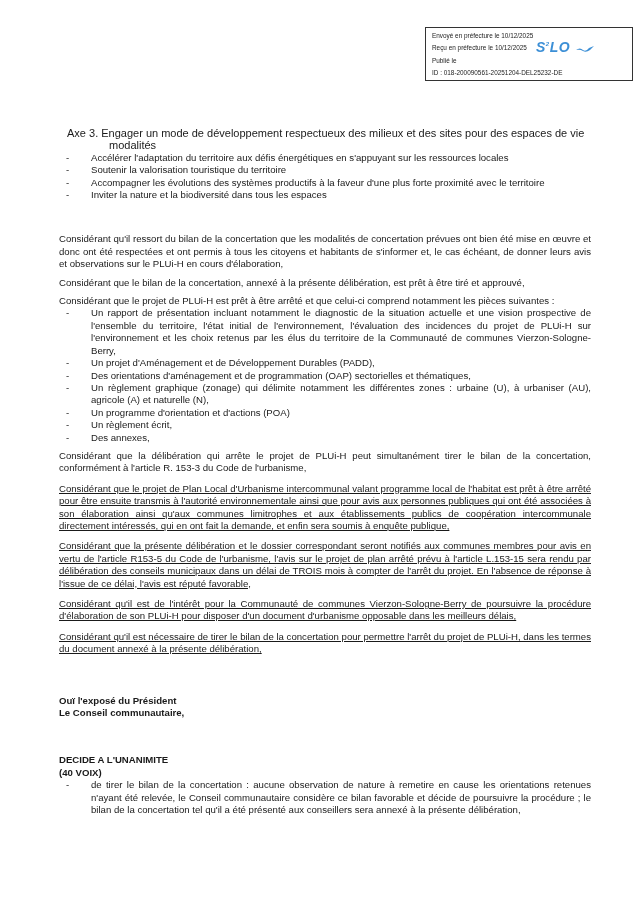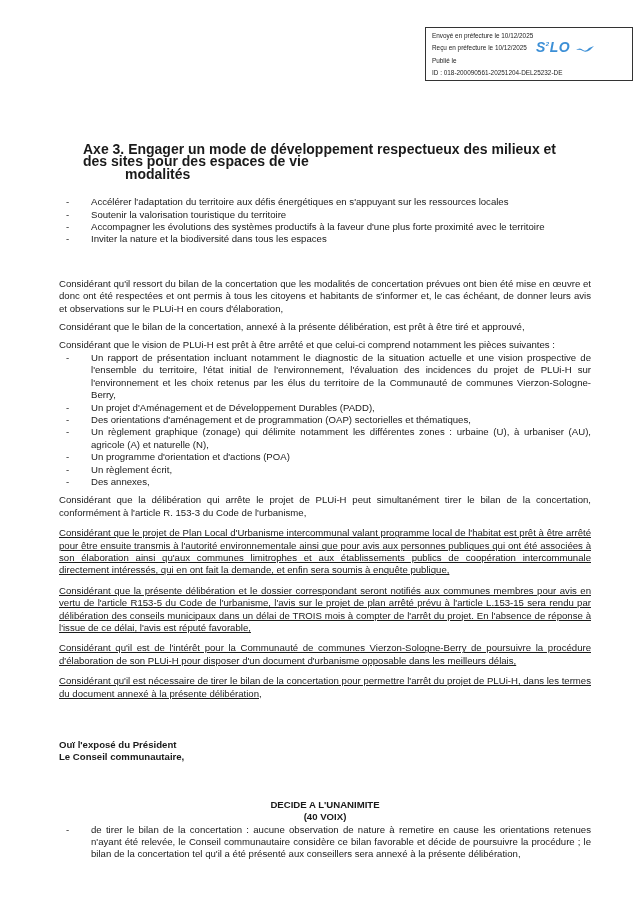--- a/index.html
+++ b/index.html
@@ -8,36 +8,36 @@
   .stamp { position: absolute; left: 425px; top: 27px; width: 208px; height: 54px;
            border: 1px solid #333; box-sizing: border-box; padding: 2px 6px;
            font-size: 6.4px; line-height: 12.4px; color: #222; }
   .stamp div { white-space: nowrap; }
   .logo { position: absolute; left: 536px; top: 39px; font-size: 14px; font-weight: bold;
           font-style: italic; color: #3c8fd6; letter-spacing: 0.5px; }
   .logo sup { font-size: 6px; vertical-align: 6px; }
   .logo svg { vertical-align: -1px; }
   .page { position: absolute; left: 59px; top: 127px; width: 532px;
           font-size: 9.6px; line-height: 12.4px; }
-  .axe-title { font-weight: bold; font-size: 14px; padding-left: 8px; margin: 16px; }
+  .axe-title { font-weight: normal; font-size: 11px; padding-left: 8px; margin: 0; }
   .axe-title .cont { display: block; padding-left: 42px; }
   ul.dash { list-style: none; margin: 0; padding: 0; }
   ul.dash li { position: relative; padding-left: 32px; }
   ul.dash li::before { content: "-"; position: absolute; left: 7px; top: 0; }
   .axe-list { margin-top: 0; }
   .axe-list li { padding-left: 28px; }
   .axe-list li::before { left: 9px; }
   p { margin: 0; text-align: justify; }
   .gap6 { margin-top: 6px; }
   .gap8 { margin-top: 8px; text-decoration: underline; }
   .gap20 { margin-top: 32px; }
   .pieces li { text-align: justify; }
   .pieces { margin-top: 10px; }
   .council { font-weight: bold; margin-top: 39px; }
-  .decision { font-weight: bold; text-align: center; margin-top: 35px; }
+  .decision { font-weight: bold; margin-top: 35px; }
   .decide-list { margin-top: 32px; }
   .decide-list li { text-align: justify; padding-left: 38px; }
   .decide-list li::before { left: 7px; }
 </style>
 </head>
 <body>
 
 <div class="stamp">
   <div>Envoyé en préfecture le 10/12/2025</div>
   <div>Reçu en préfecture le 10/12/2025</div>
@@ -58,21 +58,21 @@
   </h3>
   <ul class="dash axe-list">
     <li>Accélérer l'adaptation du territoire aux défis énergétiques en s'appuyant sur les ressources locales</li>
     <li>Soutenir la valorisation touristique du territoire</li>
     <li>Accompagner les évolutions des systèmes productifs à la faveur d'une plus forte proximité avec le territoire</li>
     <li>Inviter la nature et la biodiversité dans tous les espaces</li>
   </ul>
 
   <p class="gap20">Considérant qu'il ressort du bilan de la concertation que les modalités de concertation prévues ont bien été mise en œuvre et donc ont été respectées et ont permis à tous les citoyens et habitants de s'informer et, le cas échéant, de donner leurs avis et observations sur le PLUi-H en cours d'élaboration,</p>
   <p class="gap6">Considérant que le bilan de la concertation, annexé à la présente délibération, est prêt à être tiré et approuvé,</p>
-  <p class="gap6">Considérant que le vision de PLUi-H est prêt à être arrêté et que celui-ci comprend notamment les pièces suivantes :</p>
+  <p class="gap6">Considérant que le projet de PLUi-H est prêt à être arrêté et que celui-ci comprend notamment les pièces suivantes :</p>
 
   <ul class="dash pieces">
     <li>Un rapport de présentation incluant notamment le diagnostic de la situation actuelle et une vision prospective de l'ensemble du territoire, l'état initial de l'environnement, l'évaluation des incidences du projet de PLUi-H sur l'environnement et les choix retenus par les élus du territoire de la Communauté de communes Vierzon-Sologne- Berry,</li>
     <li>Un projet d'Aménagement et de Développement Durables (PADD),</li>
     <li>Des orientations d'aménagement et de programmation (OAP) sectorielles et thématiques,</li>
     <li>Un règlement graphique (zonage) qui délimite notamment les différentes zones : urbaine (U), à urbaniser (AU), agricole (A) et naturelle (N),</li>
     <li>Un programme d'orientation et d'actions (POA)</li>
     <li>Un règlement écrit,</li>
     <li>Des annexes,</li>
   </ul>

